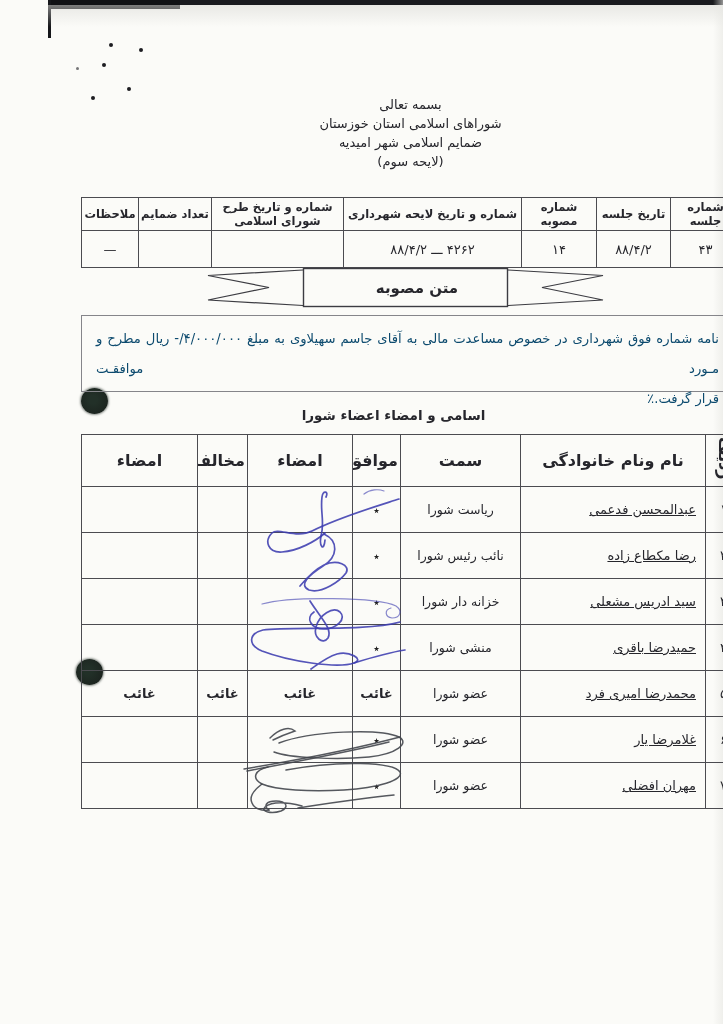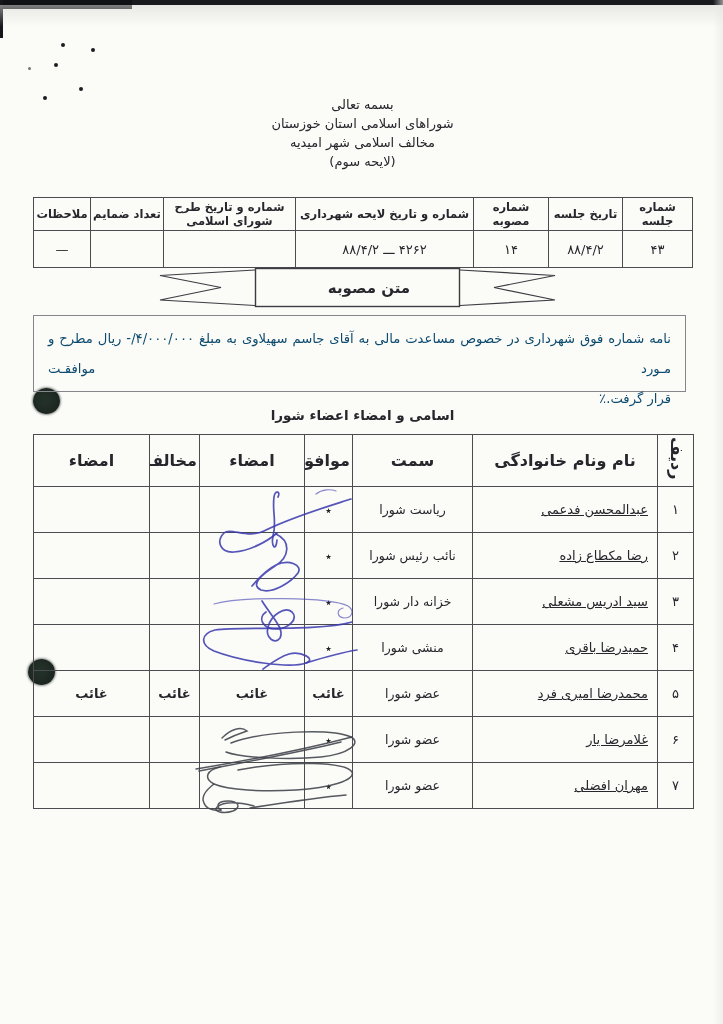--- a/index.html
+++ b/index.html
@@ -12,21 +12,21 @@
   }
   *{box-sizing:border-box;margin:0;padding:0;}
   html,body{width:723px;height:1024px;}
   body{
     font-family:"DejaVu Sans",sans-serif;
     background:var(--paper);
     color:var(--ink);
     position:relative;
     overflow:hidden;
   }
-  .page{position:absolute;inset:0;}
+  .page{position:absolute;inset:0;margin-left:48px;}
 
   
   .scan-top{position:absolute;left:0;top:0;width:723px;height:5px;background:#191a1e;}
   .scan-top-left{position:absolute;left:0;top:0;width:132px;height:9px;background:#101114;}
   .scan-left-edge{position:absolute;left:0;top:0;width:3px;height:38px;background:#15161a;}
   .scan-wash{position:absolute;left:0;top:5px;width:723px;height:22px;
     background:linear-gradient(#d9d9d5,rgba(251,251,248,0));opacity:.55;}
   .scan-right{position:absolute;right:0;top:0;width:10px;height:1024px;
     background:linear-gradient(to left,#e7e7e3,rgba(251,251,248,0));opacity:.6;}
   .speck{position:absolute;width:4px;height:4px;border-radius:50%;background:#1d1d22;}
@@ -54,21 +54,21 @@
   .banner .banner-label{position:absolute;left:105px;top:1px;width:205px;height:39px;
     display:flex;align-items:center;justify-content:center;
     font-weight:bold;font-size:15px;padding-left:23px;}
 
   .resolution-box{position:absolute;left:33px;top:315px;width:653px;height:77px;
     border:1px solid #85858a;direction:rtl;padding:8px 14px 6px 14px;
     font-size:13.2px;color:#0c4a6e;}
   .resolution-box .l1{text-align:justify;text-align-last:justify;line-height:30px;}
   .resolution-box .l2{text-align:right;line-height:30px;}
 
-  .section-title{position:absolute;left:160px;top:407px;width:405px;text-align:center;
+  .section-title{position:absolute;left:143px;top:407px;width:405px;text-align:center;
     font-weight:bold;font-size:13.5px;}
 
   .members-table{position:absolute;left:33px;top:434px;width:660px;}
   .members-table th{height:52px;font-size:16px;padding:2px;}
   .members-table td{height:46px;}
   .members-table td.name-cell{text-align:right;padding-right:9px;font-size:13px;text-decoration:underline;}
   .members-table td.role-cell{font-size:12.5px;}
   .members-table td.num-cell{font-size:13px;}
   .vertical{writing-mode:vertical-rl;margin:0 auto;line-height:1;}
   .mark{font-size:12px;color:#222;}
@@ -95,21 +95,21 @@
   <div class="speck" style="left:54px;top:63px"></div>
   <div class="speck" style="left:28px;top:67px;width:3px;height:3px;opacity:.6"></div>
   <div class="speck" style="left:79px;top:87px"></div>
   <div class="speck" style="left:43px;top:96px"></div>
   <div class="hole" style="left:33px;top:388px"></div>
   <div class="hole" style="left:28px;top:659px"></div>
 
   <div class="letterhead">
     <div>بسمه تعالی</div>
     <div>شوراهای اسلامی استان خوزستان</div>
-    <div>مخالف اسلامی شهر امیدیه</div>
+    <div>ضمایم اسلامی شهر امیدیه</div>
     <div>(لایحه سوم)</div>
   </div>
 
   <table class="meta-table">
     <colgroup>
       <col style="width:70px">
         <col style="width:74px">
         <col style="width:75px">
       <col style="width:178px">
         <col style="width:132px">

